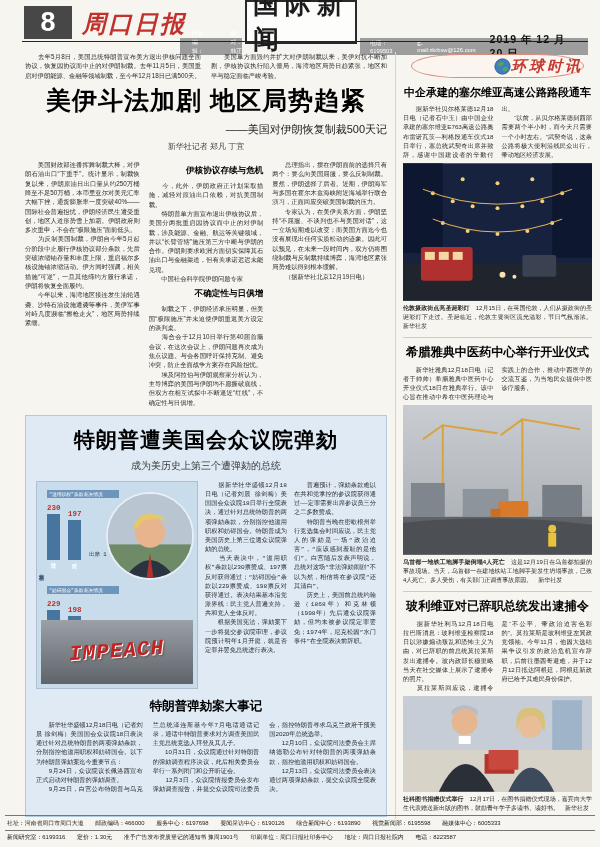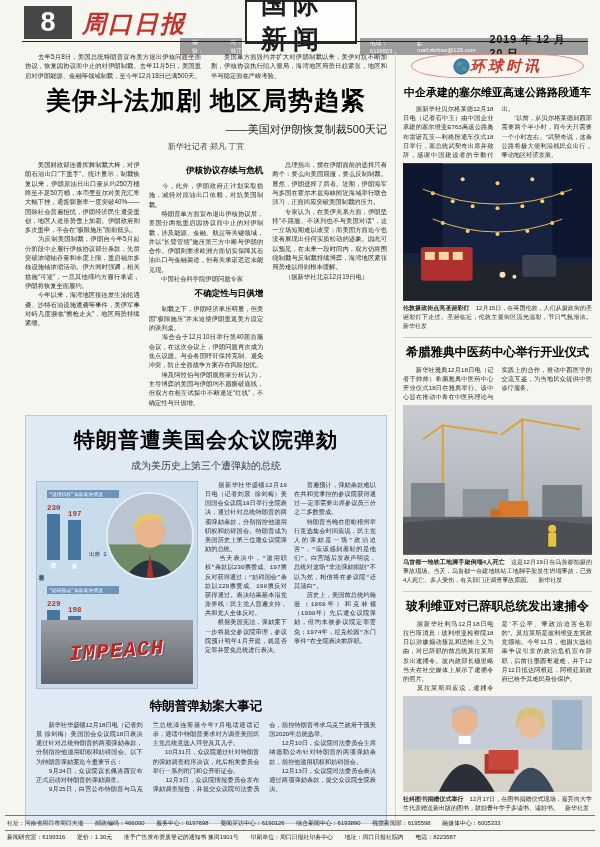--- a/index.html
+++ b/index.html
@@ -20,37 +20,37 @@
     font-size:24px; letter-spacing:2px; }
   .gbar { position:absolute; background:#9d9d9d; height:17px; top:38px;
     display:flex; align-items:center; color:#fff; font-size:5.8px; }
   .gbar.l { left:180px; width:243px; padding-left:12px; gap:26px; }
   .gbar.r { left:360px; width:228px; padding-left:10px; gap:14px; }
   .gbar.l { width:62px; }  
   .hdr-date { color:#111; font-weight:bold; font-size:10.5px; letter-spacing:1px; margin-left:auto; padding-right:8px; }
   .secbox { position:absolute; top:0; left:245px; width:112px; height:44px; background:#fdfdfb;
     border:2px solid #2a2a2a; display:flex; align-items:center; justify-content:center;
     font-family:"DejaVu Serif","Liberation Serif",serif; font-size:26px; font-weight:bold; letter-spacing:6px;
-    padding-left:14px; }
+    padding-left:6px; }
   
   .content { position:absolute; top:52px; left:25px; width:567px; display:flex; gap:8px; }
   .mainL { width:362px; }
   .sideR { width:197px; border-left:1px solid #d8d4cb; padding-left:7px; }
   .just { text-align:justify; white-space:pre-line; line-height:1.48; color:#2a2a2a; }
   
   .intro { display:flex; gap:10px; font-size:6.3px; margin-bottom:3px; }
   .intro div { flex:1; }
   h1.main-head { text-align:center; font-size:25px; letter-spacing:1px; margin:4px 0 5px; color:#000; }
   .main-sub { text-align:right; font-size:11px; color:#222; margin-bottom:4px; }
   .main-byline { text-align:center; font-size:8px; color:#444; margin-bottom:8px; }
   .cols3 { display:flex; gap:9px; font-size:6.3px; }
   .cols3 > div { flex:1; }
   .subhead { font-weight:bold; font-size:8.6px; text-align:right; margin:5px 0 4px; color:#000; white-space:nowrap; }
   
-  .trump { margin-top:8px; background:#dfeaf5; border:1px solid #b3c9dd; padding:8px 10px 19px; }
+  .trump { margin-top:8px; background:#dfeaf5; border:1px solid #b3c9dd; padding:8px 10px 12px; }
   h2.t-head { text-align:center; font-size:21px; letter-spacing:1px; margin:2px 0 5px; color:#000; }
   .t-sub { text-align:center; font-size:10px; color:#3a3a3a; margin-bottom:8px; }
   .t-row { display:flex; gap:7px;font-family:Liberation Mono, monospace; }
   .t-col { width:85px; font-size:6.2px; }
   
   .info { position:relative; width:162px; height:208px; background:#c9dcec; border:1px solid #aebfd2; flex:none; }
   .vcred { position:absolute; left:1px; top:88px; writing-mode:vertical-rl; font-size:5.5px; color:#33506b; }
   .chartgrp { position:absolute; left:10px; width:72px; }
   .chartgrp.c1 { top:8px; } .chartgrp.c2 { top:104px; }
   .ch-title { background:#6d94bb; color:#fff; font-size:4.8px; padding:1px 2px; margin-bottom:10px; white-space:nowrap; overflow:hidden; }
@@ -62,21 +62,21 @@
   .tcircle { position:absolute; right:3px; top:10px; width:88px; height:88px; border-radius:50%;
     overflow:hidden; border:2px solid #e8eef5; background:#aab8c6; }
   .impeach { position:absolute; left:4px; right:4px; bottom:4px; height:64px;
     background:linear-gradient(#9aa0a6,#5f646a); display:flex; align-items:center; justify-content:center; overflow:hidden; }
   .impeach span { color:#c42222; font-weight:bold; font-style:italic; font-size:21px; letter-spacing:1px;
     text-shadow:1px 1px 0 #fff, 2px 2px 2px #40111166; transform:rotate(-4deg); }
   
   .tl-title { text-align:center; font-weight:bold; font-size:12.5px; margin:9px 0 5px; color:#000; }
   .tl-body { column-count:3; column-gap:10px; font-size:6.2px; height:84px; overflow:hidden; }
   
-  .globehdr { display:flex; align-items:center; justify-content:center; height:24px;
+  .globehdr { display:flex; align-items:center; justify-content:flex-end; height:24px;
     border:1px solid #d98c7a; border-radius:50% / 90%; margin:2px 8px 7px; background:#fbf4ef; }
   .globehdr .txt { color:#c5392e; font-weight:bold; font-style:italic; font-size:15px; letter-spacing:3px; }
   h3.r-head { text-align:center; font-weight:bold; color:#000; margin:6px 0 4px; white-space:nowrap; }
   h3.sz17 { font-size:11px; }  h3.sz15 { font-size:12.2px; }
   .r-body { column-count:2; column-gap:8px; font-size:6.2px; margin-bottom:4px; }
   .caption { font-size:6px; margin:3px 0 6px; }
   .caption b { font-weight:bold; }
   .photo { width:100%; display:block; background:#ccc; }
   .r-sep { border-top:1px solid #cfccc3; margin:5px 0 2px; }
   

